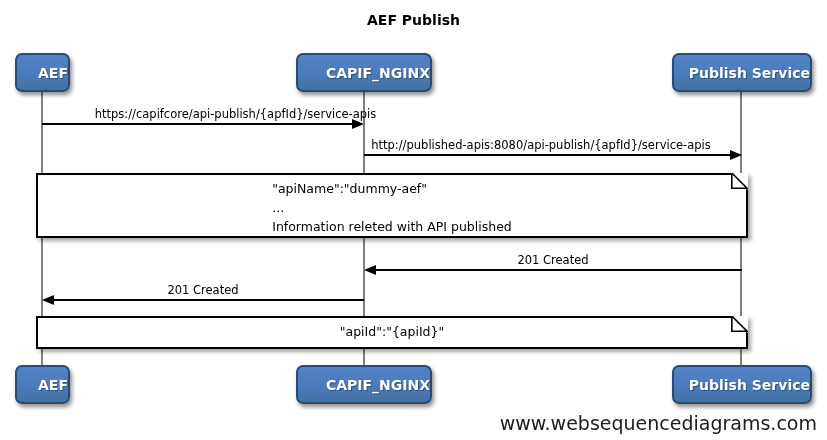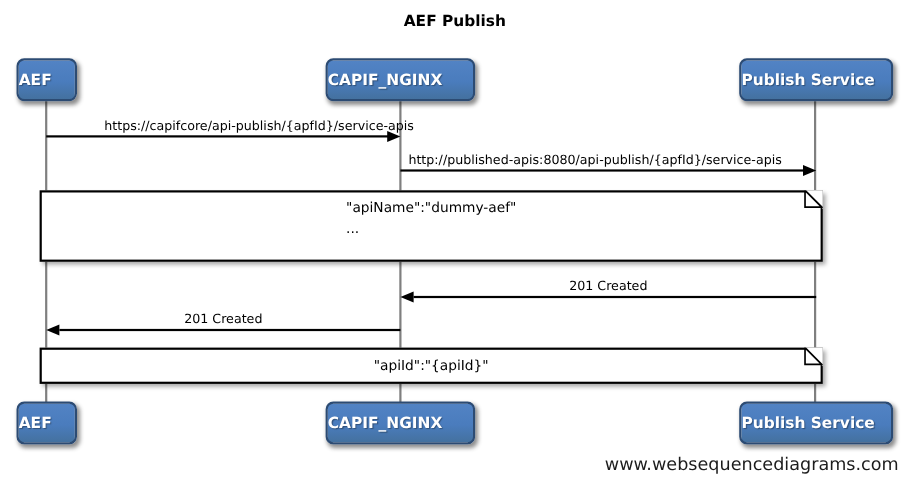--- a/index.html
+++ b/index.html
@@ -17,21 +17,21 @@
   .title{
     position:absolute;top:12px;left:0;width:827px;text-align:center;
     font-size:14px;font-weight:bold;
   }
   .actor{
     position:absolute;height:39px;box-sizing:border-box;
     background:linear-gradient(180deg,#5283c4 0%,var(--actor-fill) 55%,#44719f 100%);
     border:2px solid var(--actor-border);border-radius:7px;
     box-shadow:2px 3px 4px rgba(0,0,0,0.45);
     color:#fff;font-weight:bold;font-size:14px;
-    display:flex;align-items:center;justify-content:flex-start;
+    display:flex;align-items:center;justify-content:flex-end;
     text-shadow:1px 1px 1px rgba(0,0,0,0.35);
     z-index:4;white-space:nowrap;
   }
   .lifeline{
     position:absolute;width:2px;top:92px;height:274px;
     background:var(--lifeline);z-index:1;
   }
   .msg-line{position:absolute;height:0;border-top:2px solid var(--line);z-index:2;}
   .arrow-right{
     position:absolute;width:0;height:0;z-index:2;
@@ -56,21 +56,21 @@
     position:absolute;top:-2px;right:-2px;width:0;height:0;
     border-top:17px solid #fff;border-left:17px solid transparent;
   }
   .note .fold{position:absolute;top:-2px;right:-2px;z-index:1;}
   .note-body{display:flex;justify-content:center;}
   .note-lines{font-size:12.5px;line-height:19px;text-align:left;}
   .note1 .note-body{padding-top:4px;}
   .note2 .note-body{padding-top:6px;}
   .note2 .note-lines{text-align:center;line-height:16px;}
   .footer{
-    position:absolute;top:412px;right:10px;font-size:16px;color:#1c1c1c;
+    position:absolute;top:412px;right:10px;font-size:19px;color:#1c1c1c;
     white-space:nowrap;
   }
 </style>
 </head>
 <body>
 
 <div class="canvas">
 
   <div class="title">AEF Publish</div>
 
@@ -98,20 +98,21 @@
 
   <div class="note note1" style="top:173px;height:65px;">
     <span class="cut"></span>
     <svg class="fold" width="17" height="17" viewBox="0 0 17 17">
       <path d="M0.8,0 L16,15.2 L0.8,15.2 Z" fill="#ffffff" stroke="#000000" stroke-width="1.6"></path>
     </svg>
     <div class="note-body">
       <div class="note-lines">
         <div>"apiName":"dummy-aef"</div>
         <div>...</div>
+        <div>Information releted with API published</div>
       </div>
     </div>
   </div>
 
   <div class="msg-label" style="left:364px;top:253px;width:378px;">201 Created</div>
   <div class="msg-line" style="left:376px;top:269px;width:366px;"></div>
   <div class="arrow-left" style="left:364px;top:265px;"></div>
 
   <div class="msg-label" style="left:42px;top:283px;width:322px;">201 Created</div>
   <div class="msg-line" style="left:54px;top:299px;width:310px;"></div>

